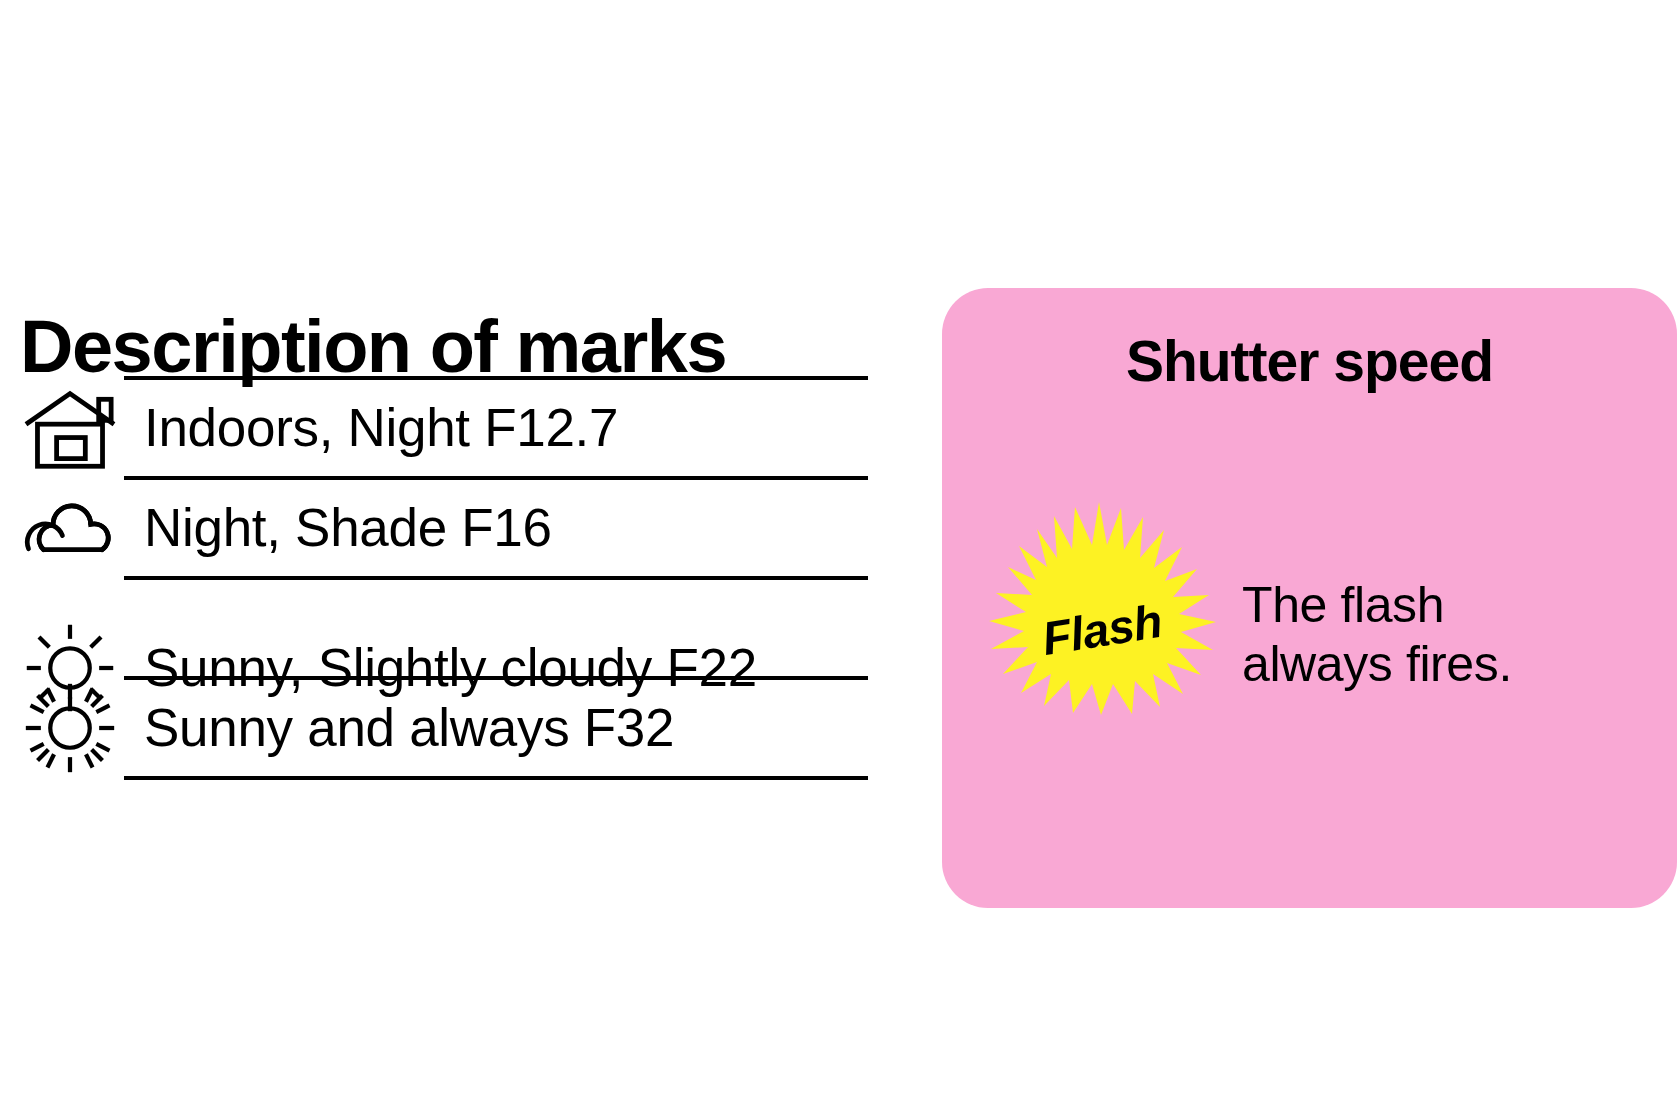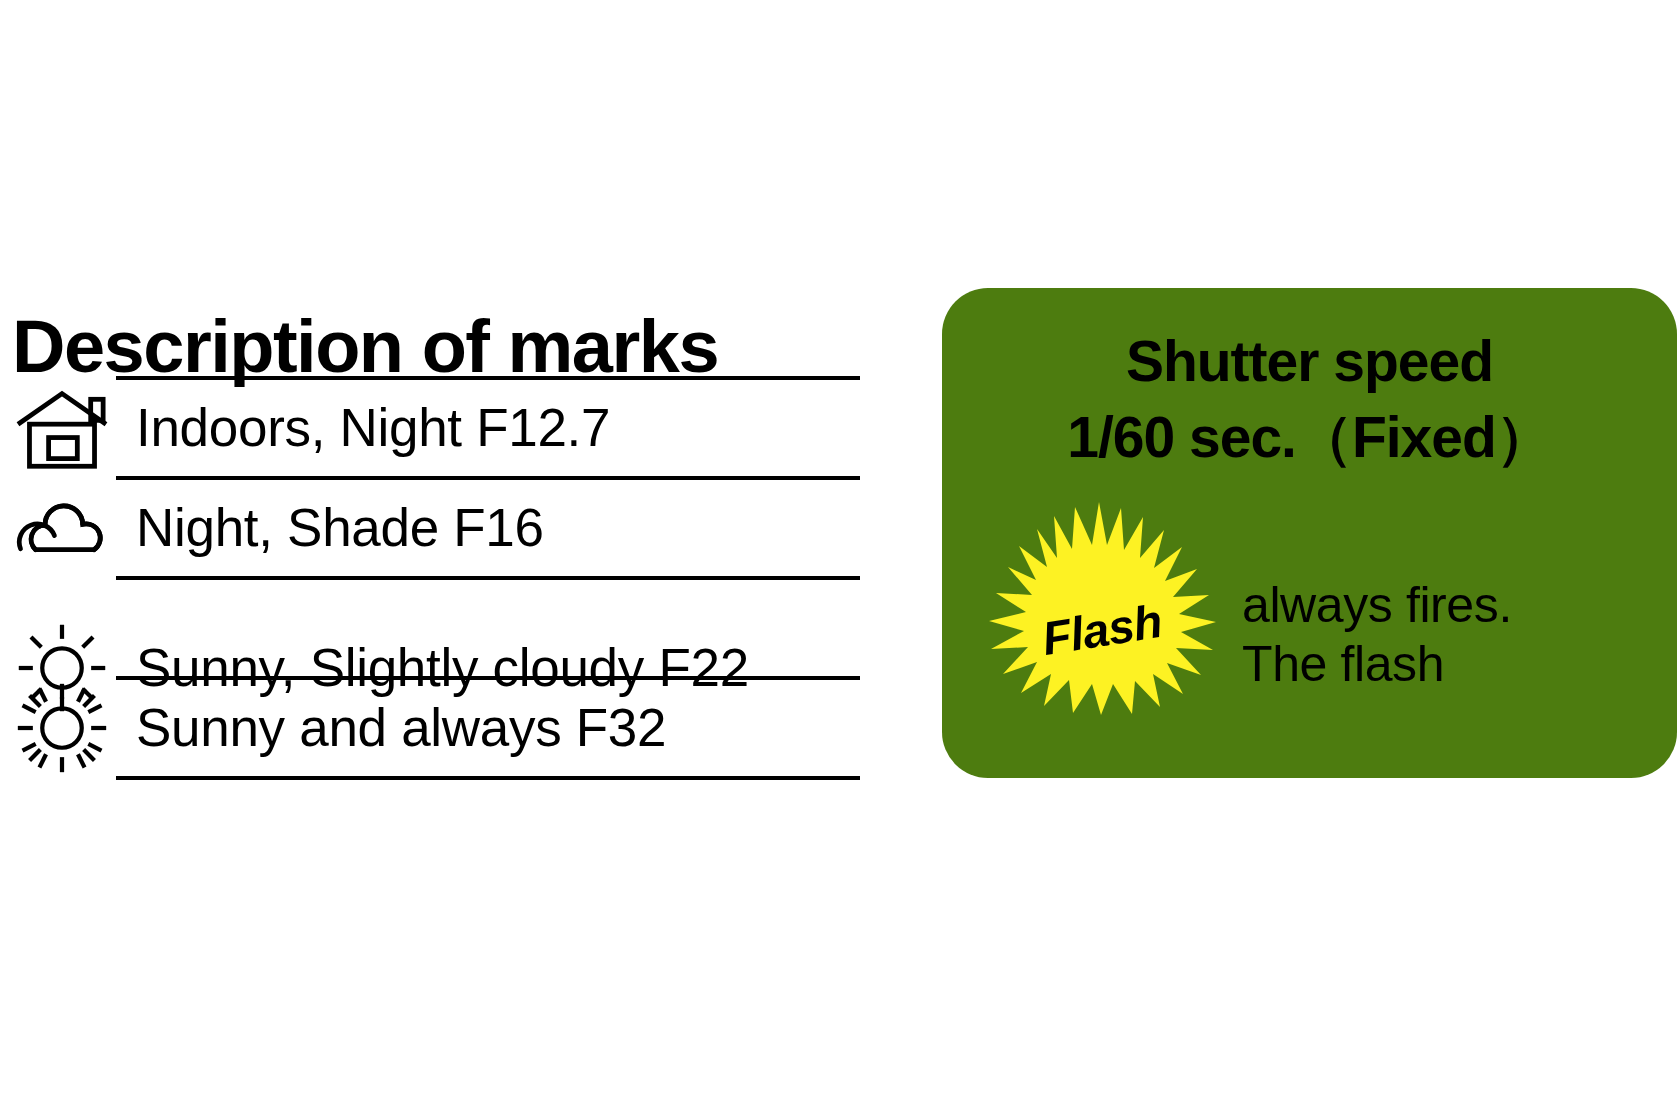--- a/index.html
+++ b/index.html
@@ -11,21 +11,21 @@
     width: 1680px;
     height: 1120px;
     position: relative;
     font-family: "Liberation Sans", sans-serif;
     overflow: hidden;
   }
 
   
   #marks-panel {
     position: absolute;
-    left: 8px;
+    left: 16px;
     top: 260px;
     width: 870px;
     height: 540px;
     padding-left: 28px;
   }
 
   #marks-title {
     position: absolute;
     left: 4px;
     top: 0px;
@@ -81,22 +81,22 @@
     white-space: nowrap;
     letter-spacing: -0.3px;
   }
 
   
   #shutter-card {
     position: absolute;
     left: 942px;
     top: 288px;
     width: 735px;
-    height: 490px;
-    background: #4d7c0f;
+    height: 620px;
+    background: #f9a8d4;
     border-radius: 46px;
   }
 
   #shutter-heading {
     position: absolute;
     left: 0px;
     top: 36px;
     width: 735px;
     text-align: center;
     font-size: 57px;
@@ -232,34 +232,33 @@
     </div>
     <div class="rule" style="top:400px;"></div>
 
   </div>
 </section>
 
 <section id="shutter-card">
 
   <div id="shutter-heading">
     <span class="ln">Shutter speed</span>
-    <span class="ln">1/60 sec.（Fixed）</span>
   </div>
 
   <div id="flash-burst">
     <svg viewBox="0 0 290 265" preserveAspectRatio="none" aria-hidden="true">
       <polygon fill="#fdf223" points="
         145,4 153,47 167,10 170,52 189,19 186,60 210,32 200,70 228,49 211,83
         243,71 219,99 255,97 225,116 262,124 227,134 259,152 222,150 247,177
         213,165 229,196 199,176 206,209 181,183 178,216 159,186 147,217 138,186
         119,215 115,182 90,208 97,176 67,195 83,164 49,176 74,149 37,151 70,133
         35,123 72,114 42,95 78,97 54,69 82,82 65,48 93,69 83,31 103,60 100,18
         118,51 121,9 138,47"></polygon>
     </svg>
     <div id="flash-word">Flash</div>
   </div>
 
   <div id="flash-note">
+    <span class="ln">The flash</span>
     <span class="ln">always fires.</span>
-    <span class="ln">The flash</span>
   </div>
 
 </section>
 
 </body></html>

